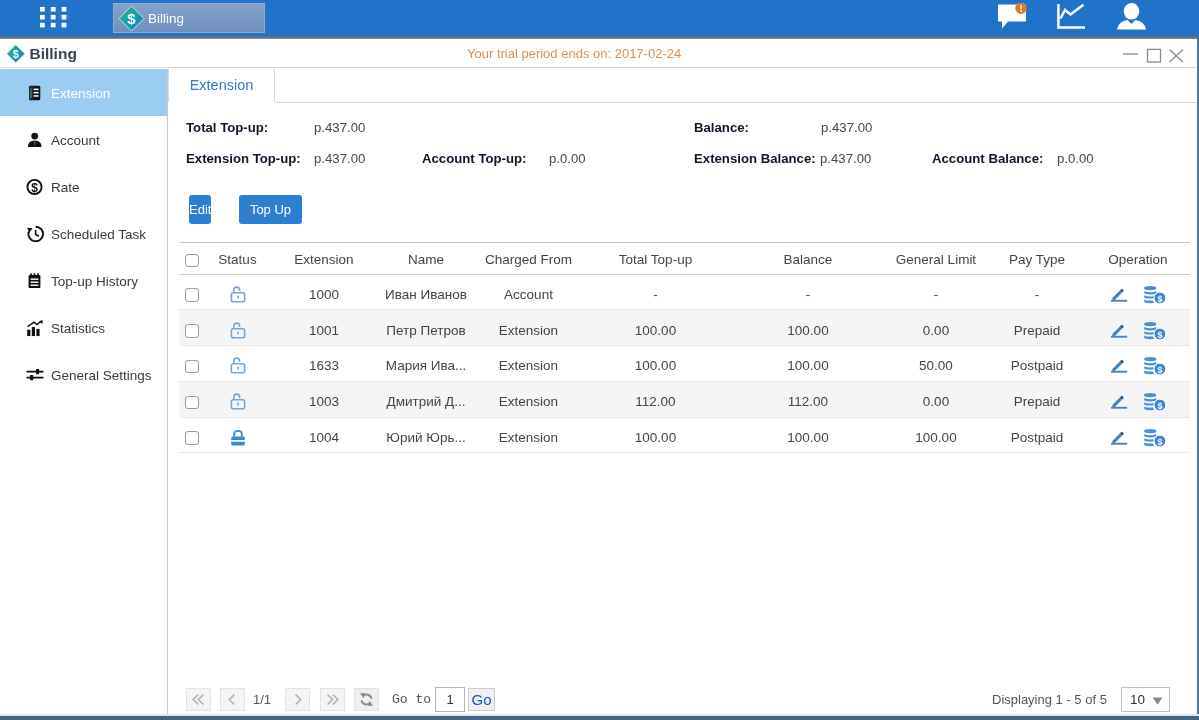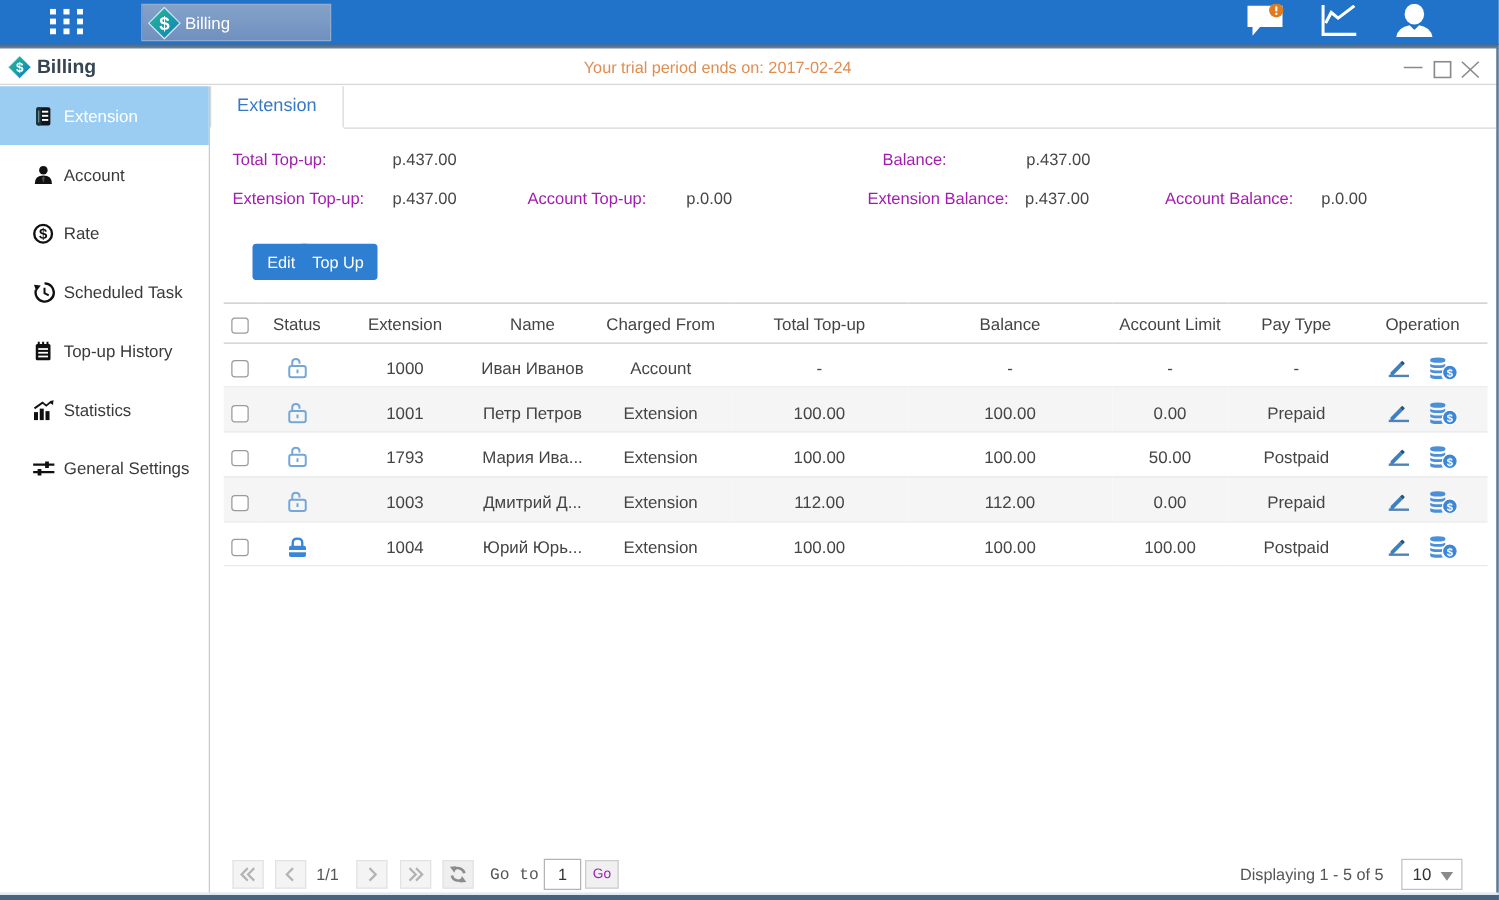--- a/index.html
+++ b/index.html
@@ -26,21 +26,21 @@
 #rightedge { position:absolute; left:1197px; top:38px; width:2px; height:682px; background:#587a99; }
 
 #bottomedge { position:absolute; left:0; top:716px; width:1199px; height:4px; background:#48637d; }
 #bottomlight { position:absolute; left:0; top:714px; width:1199px; height:2px; background:#dfe9f2; }
 
 #tabbox { position:absolute; left:168px; top:69px; width:107px; height:33px;
   border-left:1px solid #d8d8d8; border-right:1px solid #d8d8d8; background:#fff;
   color:#3779c5; font-size:14.5px; text-align:center; line-height:32px; }
 #tabline { position:absolute; left:275px; top:102px; width:922px; height:1px; background:#d8d8d8; }
 
-.slabel { position:absolute; font-weight:normal; font-size:13.2px; color:#a21caf; }
+.slabel { position:absolute; font-weight:bold; font-size:13.2px; color:#0f172a; }
 .svalue { position:absolute; font-size:13.2px; color:#484848; }
 
 .bluebtn { position:absolute; background:#2e7fd2; color:#fff; font-size:13px;
   border-radius:3px; text-align:center; line-height:29px; height:29px; }
 
 #tbl { position:absolute; left:179px; top:242px; width:1011px; }
 table { border-collapse:collapse; table-layout:fixed; width:1011px;
   font-size:13.5px; color:#444; }
 th { font-weight:normal; color:#444; height:31.5px; padding-top:3px;
   border-top:1px solid #c6c6c6; border-bottom:1px solid #cccccc; text-align:center; }
@@ -51,21 +51,21 @@
   border-radius:3px; background:#fff; vertical-align:middle; }
 
 .pgbtn { position:absolute; top:688px; width:25px; height:23px; background:#f4f4f4;
   border:1px solid #e2e2e2; color:#b9b9b9; text-align:center; line-height:21px;
   font-size:15px; }
 .pgtxt { position:absolute; font-size:13px; color:#555; }
 #goinput { position:absolute; left:435px; top:687px; width:30px; height:25px;
   border:1px solid #b3b3b3; font-size:13px; text-align:center; line-height:23px;
   background:#fff; color:#333; }
 #gobtn { position:absolute; left:468px; top:688px; width:27px; height:23px;
-  background:#f0f0f0; border:1px solid #ccc; color:#a21caf; font-size:11px;
+  background:#f0f0f0; border:1px solid #ccc; color:#1d4ed8; font-size:15px;
   text-align:center; line-height:21px; }
 #ddl { position:absolute; left:1121px; top:687px; width:49px; height:25px;
   border:1px solid #c2c2c2; background:#fff; font-size:13.5px; color:#333; }
 </style>
 </head>
 <body>
 <div id="topbar"></div>
 <div id="topedge"></div>
 <div id="titlebar"></div>
 <div id="apptab">
@@ -207,32 +207,32 @@
       <span class="lbl">General Settings</span>
     </div>
 </div>
 
 <div id="rightedge"></div>
 <div id="tabbox">Extension</div>
 <div id="tabline"></div>
 
 <div class="slabel" style="left:186px; top:120px;">Total Top-up:</div>
 <div class="svalue" style="left:314px; top:120px;">p.437.00</div>
-<div class="slabel" style="left:694px; top:120px;margin-left:12px;">Balance:</div>
+<div class="slabel" style="left:694px; top:120px;">Balance:</div>
 <div class="svalue" style="left:821px; top:120px;">p.437.00</div>
 <div class="slabel" style="left:186px; top:151px;">Extension Top-up:</div>
 <div class="svalue" style="left:314px; top:151px;">p.437.00</div>
 <div class="slabel" style="left:422px; top:151px;">Account Top-up:</div>
 <div class="svalue" style="left:549px; top:151px;">p.0.00</div>
 <div class="slabel" style="left:694px; top:151px;">Extension Balance:</div>
 <div class="svalue" style="left:820px; top:151px;">p.437.00</div>
 <div class="slabel" style="left:932px; top:151px;">Account Balance:</div>
 <div class="svalue" style="left:1057px; top:151px;">p.0.00</div>
 
-<div class="bluebtn" style="left:202px; top:195px; width:46px;">Edit</div>
+<div class="bluebtn" style="left:189px; top:195px; width:22px;">Edit</div>
 <div class="bluebtn" style="left:239px; top:195px; width:63px;">Top Up</div>
 
 <div id="tbl">
 <table>
 <colgroup>
 <col style="width:28px">
         <col style="width:61px">
         <col style="width:112px">
 <col style="width:92px">
         <col style="width:113px">
@@ -244,21 +244,21 @@
 </colgroup>
 <tbody>
         <tr>
 <th style="text-align:left; padding-left:6px;"><span class="cb"></span></th>
 <th>Status</th>
           <th>Extension</th>
           <th>Name</th>
           <th>Charged From</th>
 <th>Total Top-up</th>
           <th>Balance</th>
-          <th>Account Limit</th>
+          <th>General Limit</th>
           <th>Pay Type</th>
 <th>Operation</th>
 </tr>
 <tr>
 <td style="text-align:left; padding-left:6px;"><span class="cb"></span></td>
 <td><svg width="18" height="17" viewBox="0 0 18 17" style="vertical-align:middle;">
 <g fill="none" stroke="#74a7d8" stroke-width="1.6">
 <rect x="2.4" y="6.8" width="13.2" height="9" rx="1.8"></rect>
 <path d="M4.8 6.6 V3.9 Q4.8 1.1 7.7 1.1 Q10.6 1.1 10.6 3.9 V5"></path>
 <line x1="9" y1="9.6" x2="9" y2="12.6"></line>
@@ -319,21 +319,21 @@
 </tr>
 <tr>
 <td style="text-align:left; padding-left:6px;"><span class="cb"></span></td>
 <td><svg width="18" height="17" viewBox="0 0 18 17" style="vertical-align:middle;">
 <g fill="none" stroke="#74a7d8" stroke-width="1.6">
 <rect x="2.4" y="6.8" width="13.2" height="9" rx="1.8"></rect>
 <path d="M4.8 6.6 V3.9 Q4.8 1.1 7.7 1.1 Q10.6 1.1 10.6 3.9 V5"></path>
 <line x1="9" y1="9.6" x2="9" y2="12.6"></line>
 </g>
             </svg></td>
-          <td>1793</td>
+          <td>1633</td>
           <td>Мария Ива...</td>
           <td>Extension</td>
 <td>100.00</td>
           <td>100.00</td>
           <td>50.00</td>
           <td>Postpaid</td>
           <td><svg width="19" height="17" viewBox="0 0 19 17" style="vertical-align:middle;margin-right:13px;">
 <rect x="1" y="13.8" width="16.2" height="1.9" fill="#4f83b4"></rect>
 <path d="M2.6 11.7 L9.9 4.4 L12.1 6.6 L4.8 13.9 L2.2 14.6 Z" fill="#3e7fc1"></path>
 <path d="M9.9 4.4 L11.3 3 Q11.8 2.5 12.3 3 L13.5 4.2 Q14 4.7 13.5 5.2 L12.1 6.6 Z" fill="#26557e"></path>

